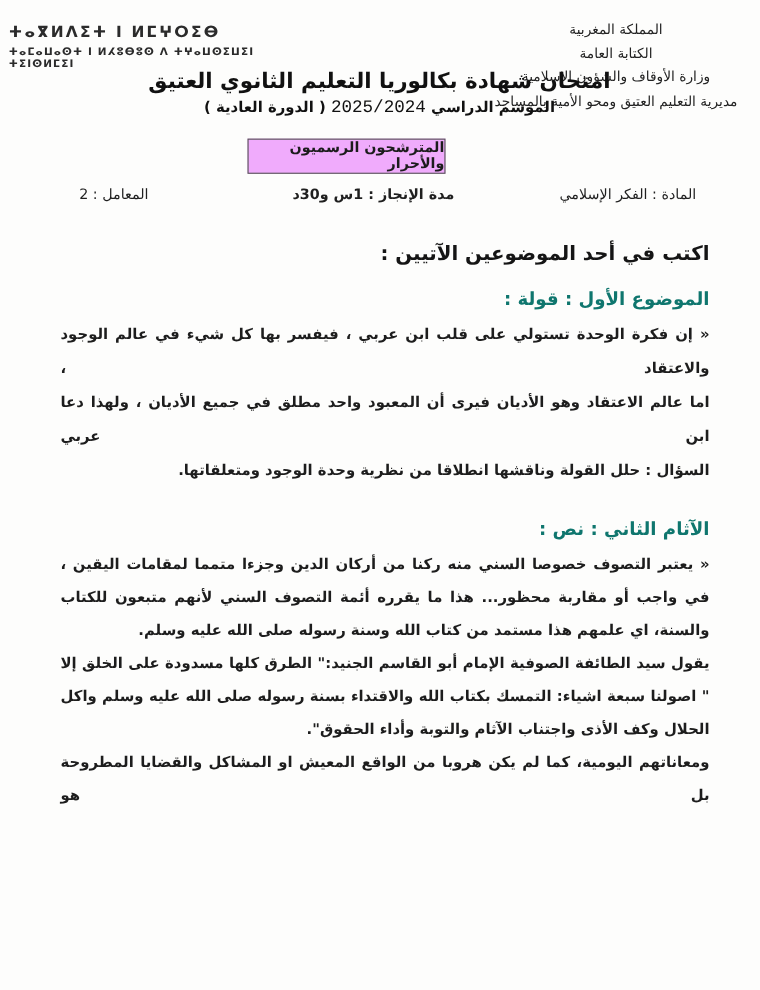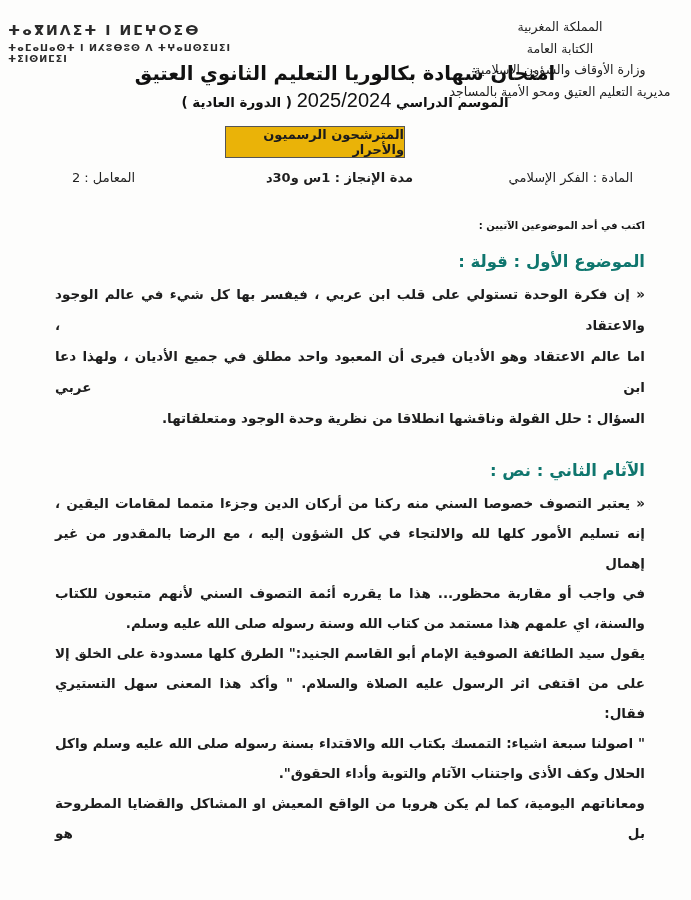--- a/index.html
+++ b/index.html
@@ -8,32 +8,32 @@
     font-family:"DejaVu Sans",sans-serif;color:#1c1c1c;direction:rtl;overflow:hidden;
   }
   
   .tifinagh{position:absolute;top:22px;left:8px;width:248px;text-align:left;direction:ltr;color:#2b2b2b;}
   .tif1{font-size:14px;font-weight:bold;letter-spacing:2px;}
   .tif2{font-size:9.5px;font-weight:bold;letter-spacing:1px;margin-top:4px;}
   .ministry{position:absolute;top:16px;right:2px;width:258px;text-align:center;font-size:12.5px;line-height:21.5px;color:#222;}
   .title-block{position:absolute;top:62px;left:80px;width:530px;text-align:center;}
   .title{margin:0;font-size:19.5px;font-weight:bold;letter-spacing:0;color:#111;}
   .subtitle{font-size:13.5px;font-weight:bold;margin-top:4px;color:#111;}
-  .subtitle .year{font-family:Liberation Sans, sans-serif;font-size:20px;font-weight:normal;}
+  .subtitle .year{font-family:Liberation Mono, monospace;font-size:16px;font-weight:normal;}
   .candidates-box{
     position:absolute;top:126px;left:225px;width:178px;height:30px;border:1.4px solid #555;
-    display:flex;align-items:center;justify-content:center;font-size:13px;font-weight:bold;background:#eab308;
+    display:flex;align-items:center;justify-content:center;font-size:13px;font-weight:bold;background:#f0abfc;
   }
   .info-row{position:absolute;top:170px;left:0;right:0;height:22px;font-size:13px;color:#1f1f1f;}
   .info-subject{position:absolute;right:58px;font-weight:normal;}
   .info-duration{position:absolute;right:278px;font-weight:bold;}
   .info-coeff{position:absolute;right:556px;font-weight:normal;}
   
   main{position:absolute;top:214px;left:55px;right:46px;}
-  .instruction{font-size:10px;font-weight:bold;margin:6px 0 0;color:#151515;}
+  .instruction{font-size:18px;font-weight:bold;margin:6px 0 0;color:#151515;}
   section.topic1{margin-top:21px;}
   section.topic2{margin-top:27px;}
   .topic-heading{margin:0 0 8px;font-size:16.5px;font-weight:bold;color:#0f766e;}
   .bl{font-size:13.5px;font-weight:bold;line-height:31px;color:#1d1d1d;text-align:right;}
   .topic2 .bl{line-height:30px;}
   .j{text-align:justify;text-align-last:justify;}
   .question{margin-top:0;}
 </style>
 </head>
 <body>
@@ -77,25 +77,23 @@
     <section class="topic1">
       <h2 class="topic-heading">الموضوع الأول :  قولة :</h2>
       <div class="bl j">« إن فكرة الوحدة تستولي على قلب ابن عربي ، فيفسر بها كل شيء في عالم الوجود والاعتقاد ،</div>
       <div class="bl j">اما عالم الاعتقاد وهو الأديان فيرى أن المعبود واحد مطلق في جميع الأديان ، ولهذا دعا ابن عربي</div>
       <div class="bl question">السؤال : حلل القولة وناقشها انطلاقا من نظرية وحدة الوجود ومتعلقاتها.</div>
     </section>
 
     <section class="topic2">
       <h2 class="topic-heading">الآثام الثاني : نص :</h2>
       <div class="bl j">« يعتبر التصوف خصوصا السني منه ركنا من أركان الدين وجزءا متمما لمقامات اليقين ،</div>
-      <div class="bl j">إنه تسليم الأمور كلها لله والالتجاء في كل الشؤون إليه ، مع الرضا بالمقدور من غير إهمال</div>
       <div class="bl j">في واجب أو مقاربة محظور... هذا ما يقرره أئمة التصوف السني لأنهم متبعون للكتاب</div>
       <div class="bl">والسنة، اي علمهم هذا مستمد من كتاب الله وسنة رسوله صلى الله عليه وسلم.</div>
       <div class="bl j">يقول سيد الطائفة الصوفية الإمام أبو القاسم الجنيد:" الطرق كلها مسدودة على الخلق إلا</div>
-      <div class="bl j">على من اقتفى اثر الرسول عليه الصلاة والسلام. " وأكد هذا المعنى سهل التستيري فقال:</div>
       <div class="bl j">" اصولنا سبعة اشياء: التمسك بكتاب الله والاقتداء بسنة رسوله صلى الله عليه وسلم واكل</div>
       <div class="bl">الحلال وكف الأذى واجتناب الآثام والتوبة وأداء الحقوق".</div>
       <div class="bl j">ومعاناتهم اليومية، كما لم يكن هروبا من الواقع المعيش او المشاكل والقضايا المطروحة بل هو</div>
 
     </section>
   </main>
 
 </div>
 
 </body></html>

